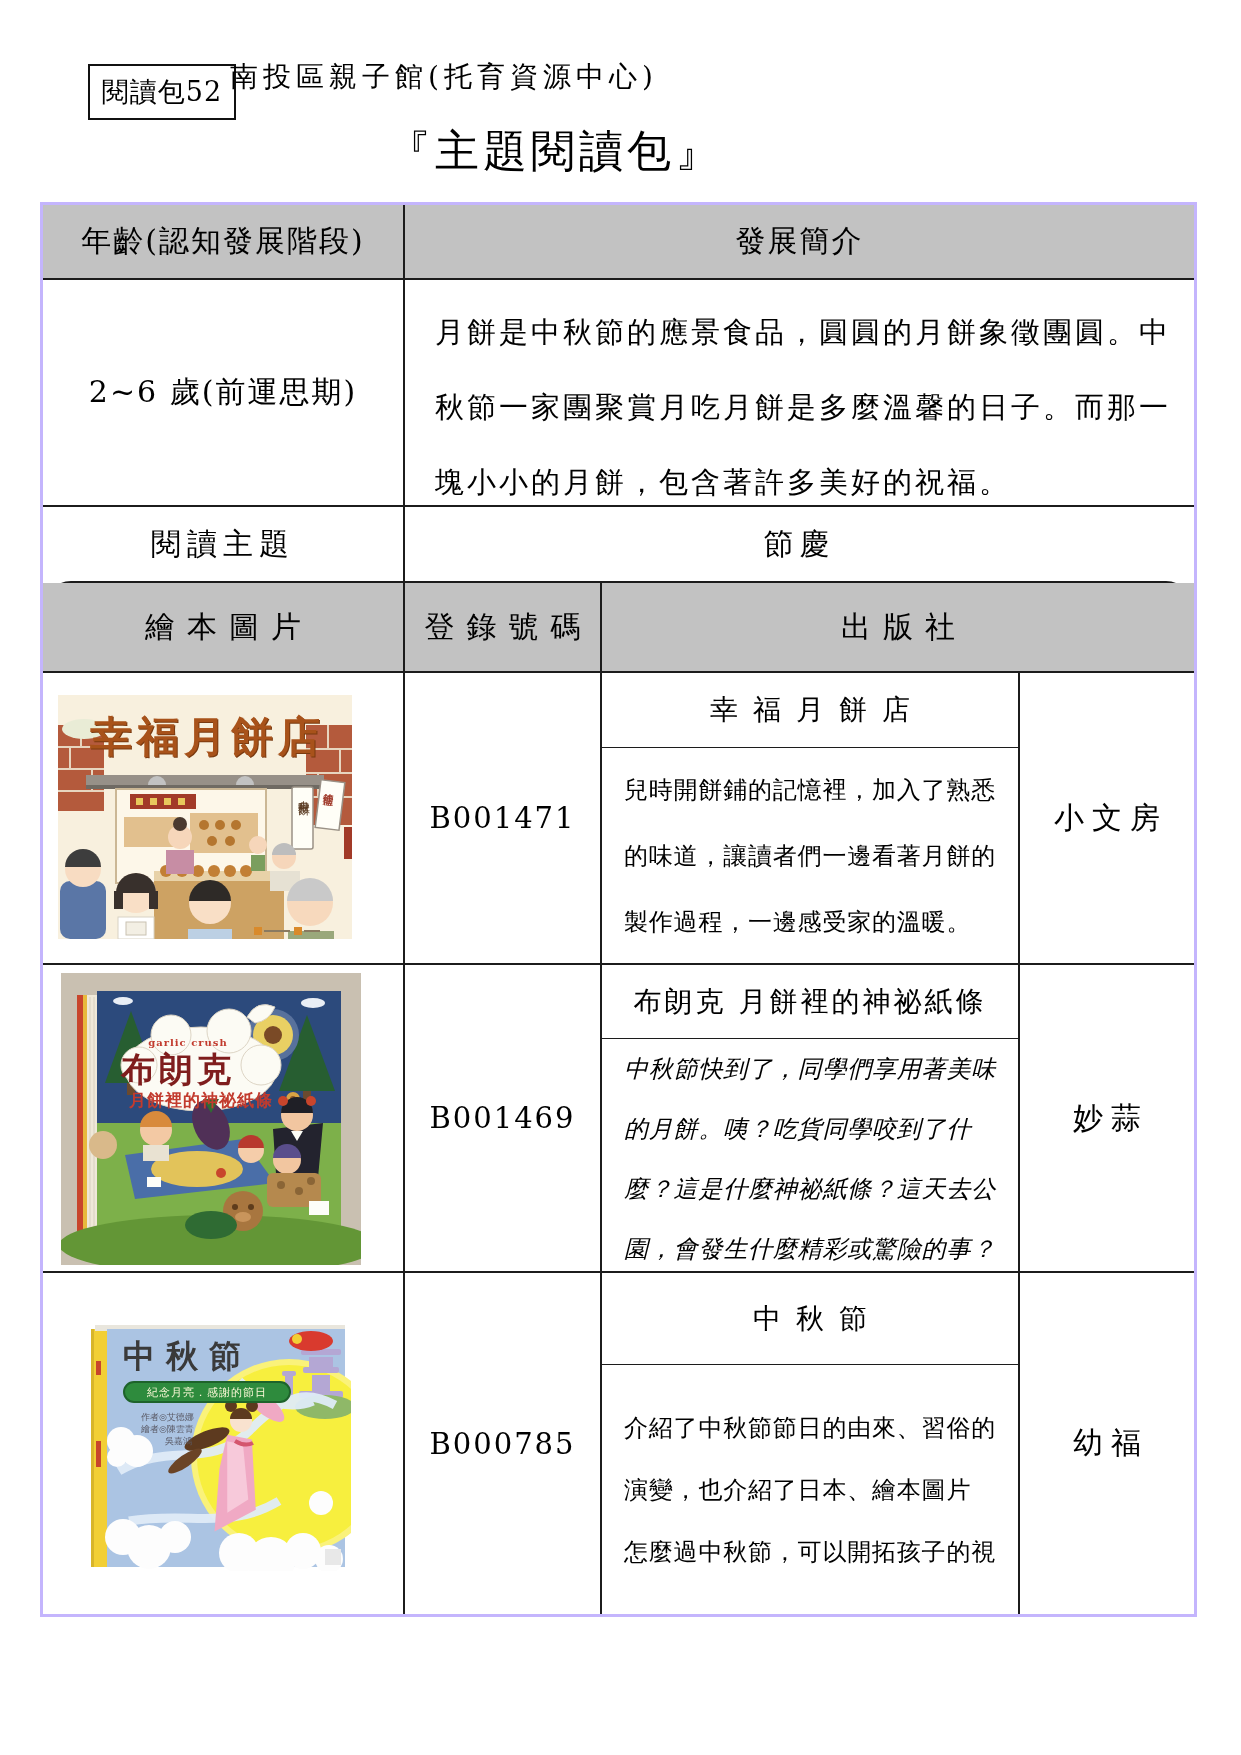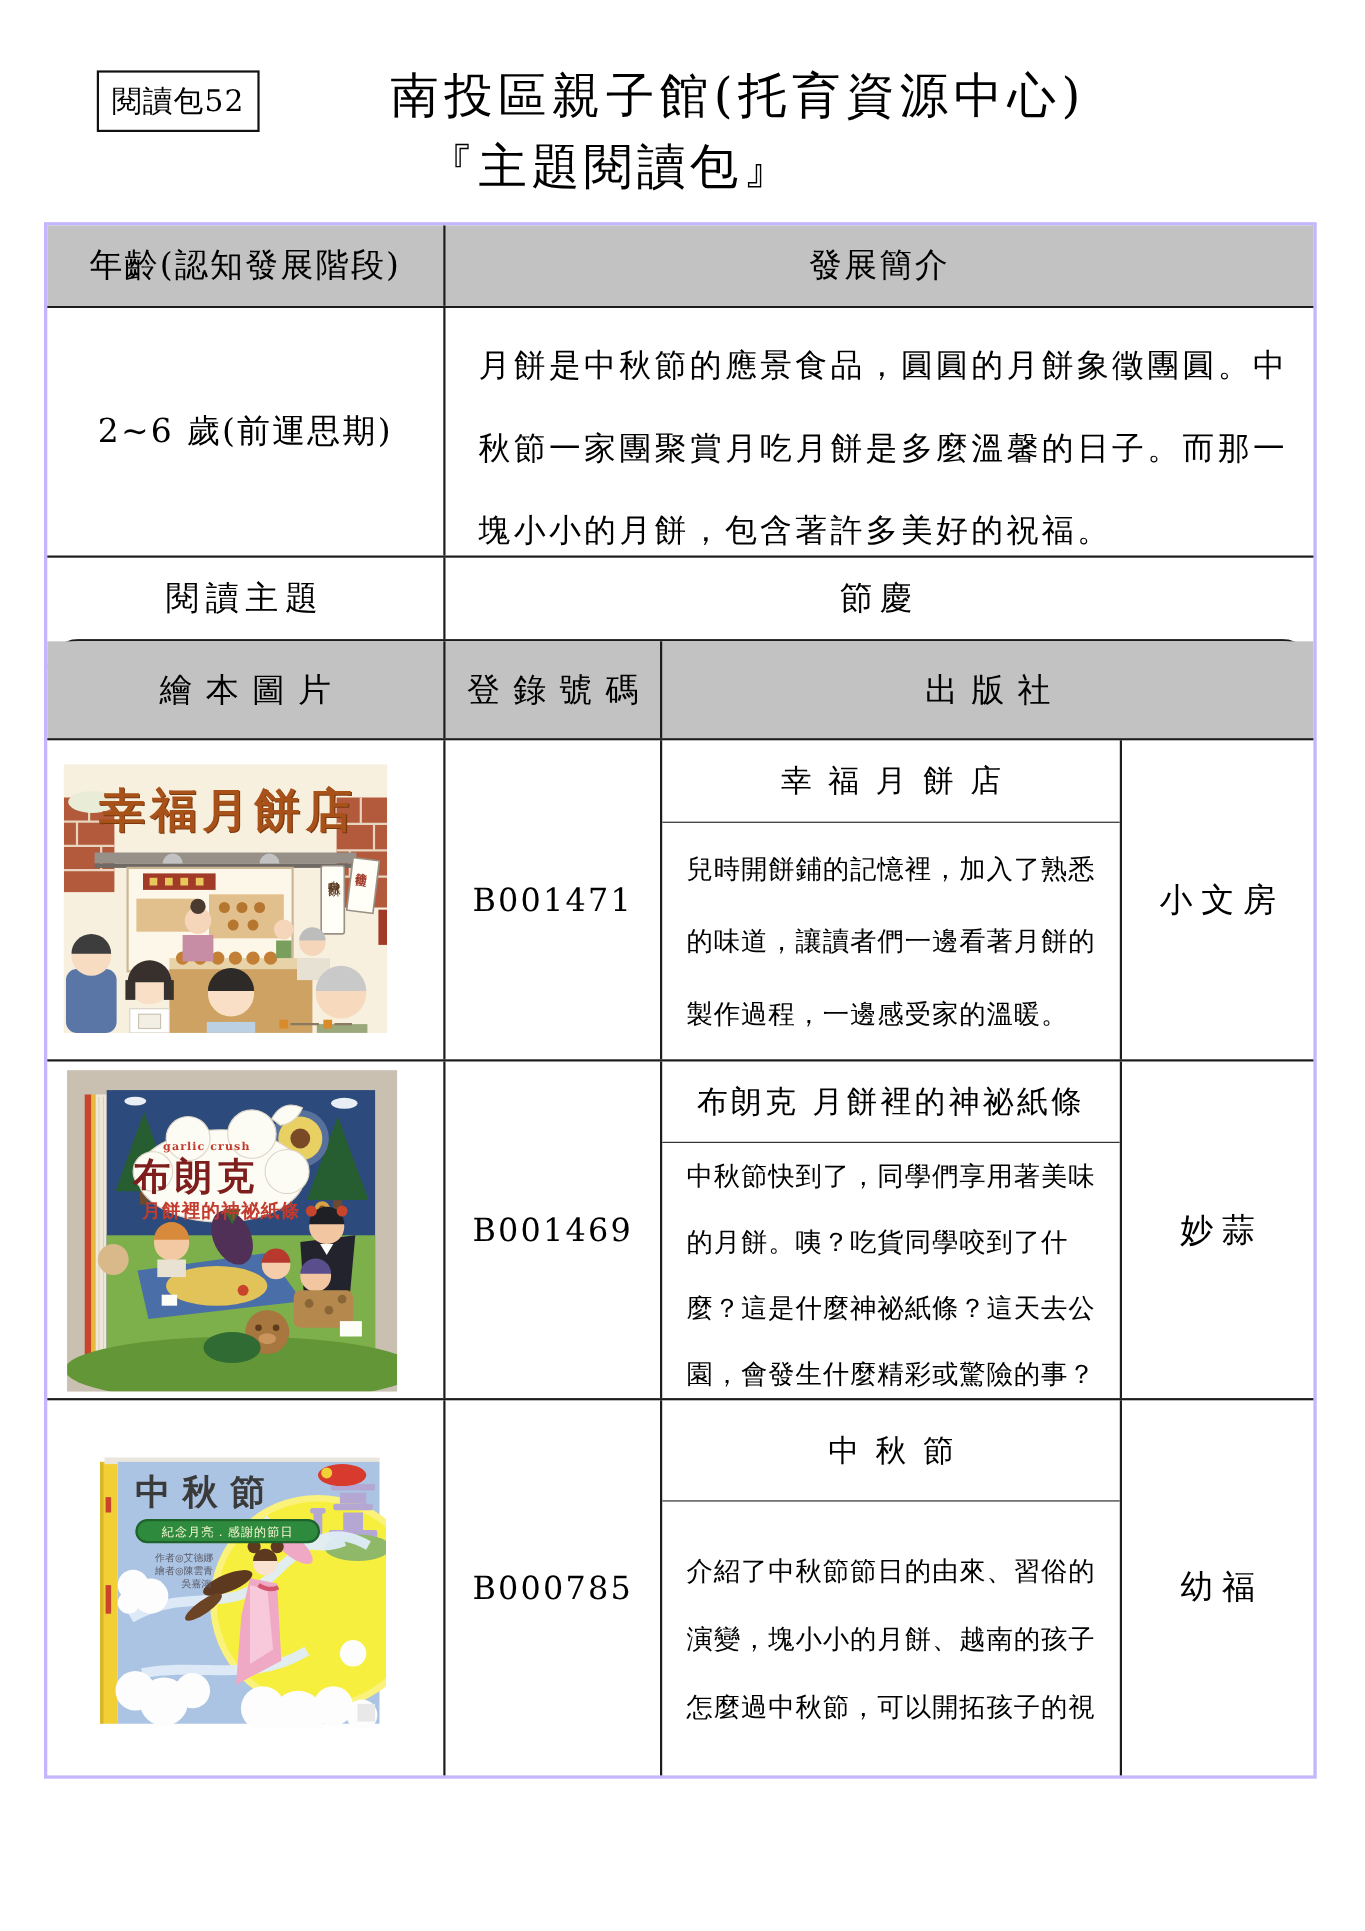--- a/index.html
+++ b/index.html
@@ -7,22 +7,22 @@
     position:relative;width:1241px;height:1755px;background:#ffffff;overflow:hidden;
     font-family:"DejaVu Serif","Liberation Serif",serif;color:#000;
   }
   
   .badge{
     position:absolute;left:88px;top:64px;width:148px;height:56px;
     border:2px solid #111;display:flex;align-items:center;justify-content:center;
     font-size:27px;letter-spacing:1px;box-sizing:border-box;
   }
   .title1{
-    position:absolute;left:246px;top:58px;width:850px;text-align:center;
-    font-size:44px;letter-spacing:5px;white-space:nowrap;
+    position:absolute;left:230px;top:58px;width:850px;
+    font-size:28px;letter-spacing:5px;white-space:nowrap;
   }
   .title2{
     position:absolute;left:130px;top:122px;width:850px;text-align:center;
     font-size:44px;letter-spacing:4px;white-space:nowrap;
   }
   
   .rtable{
     position:absolute;left:40px;top:202px;width:1157px;
     border:3px solid #c4b5fd;box-sizing:border-box;background:#fff;
   }
@@ -59,21 +59,21 @@
   }
   .r5 .btitle{height:75px;letter-spacing:15px;text-indent:15px;}
   .r6 .btitle{height:74px;letter-spacing:3px;}
   .r7 .btitle{height:92px;letter-spacing:15px;text-indent:15px;}
   .bdesc{
     flex:1;display:flex;flex-direction:column;justify-content:center;
     padding:0 22px;font-size:24px;letter-spacing:0.8px;
   }
   .bdesc div{white-space:nowrap;}
   .r5 .bdesc div{line-height:66px;}
-  .r6 .bdesc div{line-height:60px;}
+  .r6 .bdesc div{line-height:60px;font-style:italic;}
   .r7 .bdesc div{line-height:62px;}
   .coverc{position:relative;}
   .cover{position:absolute;overflow:hidden;}
   .cover svg{position:absolute;left:0;top:0;}
   
   .cover1{left:15px;top:22px;width:294px;height:244px;background:#f8f0de;}
   .c1-title{
     position:absolute;left:0;top:14px;width:100%;text-align:center;
     font-size:42px;font-weight:bold;color:#a8521a;letter-spacing:5px;text-indent:5px;
     text-shadow:1px 1px 0 #7a3a10;white-space:nowrap;
@@ -394,21 +394,21 @@
             <div>繪者◎陳雲青</div>
             <div>吳嘉鴻</div>
           </div>
         </div>
       </div>
       <div class="cell c2 idcell">B000785</div>
       <div class="cell c3 contentc">
         <div class="btitle">中秋節</div>
         <div class="bdesc">
           <div>介紹了中秋節節日的由來、習俗的</div>
-          <div>演變，塊小小的月餅、越南的孩子</div>
+          <div>演變，也介紹了日本、繪本圖片</div>
           <div>怎麼過中秋節，可以開拓孩子的視</div>
         </div>
       </div>
       <div class="cell c4 pubcell">幼福</div>
     </div>
 
   </div>
 </div>
 
 </body></html>

